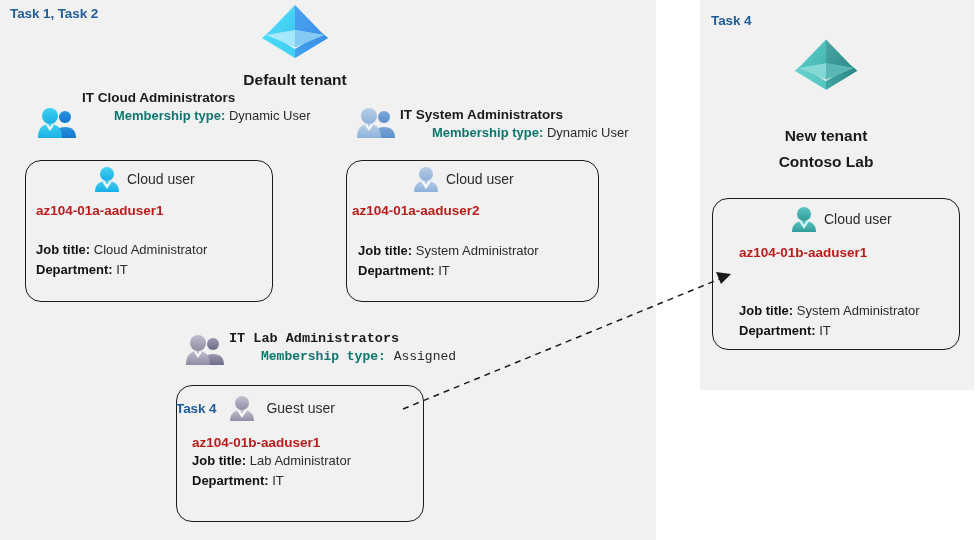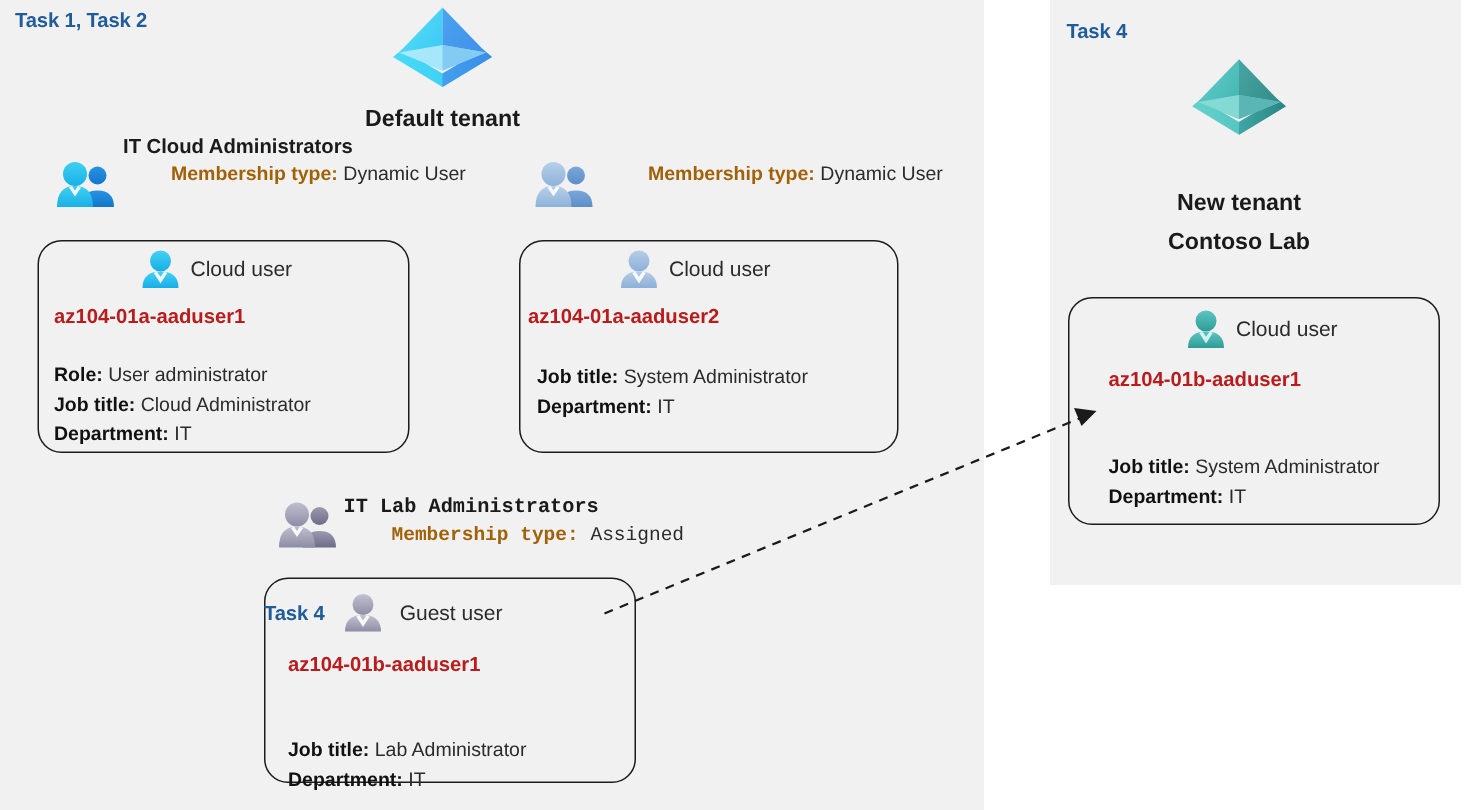--- a/index.html
+++ b/index.html
@@ -47,21 +47,21 @@
     color: #1a1a1a;
     white-space: nowrap;
     line-height: 17px;
   }
   .group-sub {
     font-size: 13px;
     color: #2b2b2b;
     white-space: nowrap;
     line-height: 19px;
   }
-  .group-sub b { font-weight: bold; color: #a16207; padding-left: 32px; }
+  .group-sub b { font-weight: bold; color: #0f766e; padding-left: 32px; }
 
   .card {
     position: absolute;
     border: 1.6px solid #1c1c1c;
     border-radius: 16px;
     background: transparent;
     box-sizing: border-box;
   }
 
   .card-head {
@@ -170,21 +170,20 @@
           </defs>
         <circle cx="14" cy="8" r="7" fill="url(#cu1)"></circle>
         <path d="M2 26 Q2 15 14 15 Q26 15 26 26 Z" fill="url(#cu1)"></path>
         <path d="M9.5 16 L14 23 L18.5 16 L16.5 15 L14 18.5 L11.5 15 Z" fill="#ffffff" opacity="0.92"></path>
       </svg>
     </span>
     <span class="role-text">Cloud user</span>
   </div>
   <div class="card-user" style="left:36px; top:203px;">az104-01a-aaduser1</div>
   <div class="card-attrs" style="left:36px; top:240px;">
-    <div><b>Role:</b> <span>User administrator</span></div>
     <div><b>Job title:</b> <span>Cloud Administrator</span></div>
     <div><b>Department:</b> <span>IT</span></div>
   </div>
 
   <div style="position:absolute; left:357px; top:107px;">
     <svg width="38" height="32" viewBox="0 0 38 32">
       <defs>
         <linearGradient id="g2a" x1="0" y1="0" x2="0" y2="1">
           <stop offset="0%" stop-color="#b8cfe8"></stop>
             <stop offset="100%" stop-color="#8db2da"></stop>
@@ -195,20 +194,21 @@
         </linearGradient>
       </defs>
       <circle cx="27" cy="10" r="6" fill="url(#g2b)"></circle>
       <path d="M16 31 Q16 20 27 20 Q38 20 38 31 Z" fill="url(#g2b)"></path>
       <circle cx="12" cy="9" r="8" fill="url(#g2a)"></circle>
       <path d="M0 31 Q0 17 12 17 Q24 17 24 31 Z" fill="url(#g2a)"></path>
       <path d="M8 18 L12 24 L16 18 L14 17 L12 20 L10 17 Z" fill="#ffffff" opacity="0.92"></path>
     </svg>
   </div>
   <div class="group-block" style="left:400px; top:106px;">
+    <div class="group-title">IT System Administrators</div>
     <div class="group-sub"><b>Membership type:</b> <span>Dynamic User</span></div>
   </div>
 
   <div class="card" style="left:346px; top:160px; width:253px; height:142px;"></div>
   <div class="card-head" style="left:412px; top:166px;">
     <span class="icon">
       <svg width="28" height="26" viewBox="0 0 28 26">
         <defs>
             <linearGradient id="cu2" x1="0" y1="0" x2="0" y2="1">
           <stop offset="0%" stop-color="#b6cde7"></stop>
@@ -264,21 +264,21 @@
         </linearGradient>
           </defs>
         <circle cx="14" cy="8" r="7" fill="url(#gu1)"></circle>
         <path d="M2 26 Q2 15 14 15 Q26 15 26 26 Z" fill="url(#gu1)"></path>
         <path d="M9.5 16 L14 23 L18.5 16 L16.5 15 L14 18.5 L11.5 15 Z" fill="#ffffff" opacity="0.9"></path>
       </svg>
     </span>
     <span class="role-text" style="margin-left:4px;">Guest user</span>
   </div>
   <div class="card-user" style="left:192px; top:435px;">az104-01b-aaduser1</div>
-  <div class="card-attrs" style="left:192px; top:490px;">
+  <div class="card-attrs" style="left:192px; top:451px;">
     <div><b>Job title:</b> <span>Lab Administrator</span></div>
     <div><b>Department:</b> <span>IT</span></div>
   </div>
 
   <div class="panel" id="panel-right"></div>
 
   <div class="task-label" style="left:711px; top:13px;">Task 4</div>
 
   <div style="position:absolute; left:789px; top:36px;">
     <svg width="74" height="64" viewBox="0 0 78 66">

